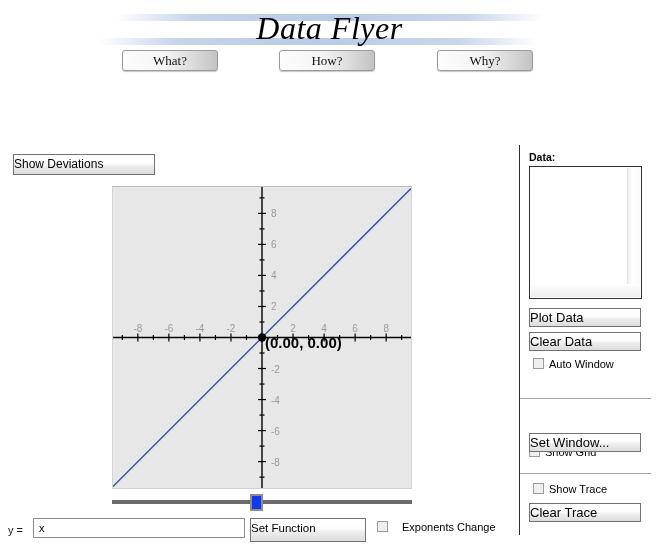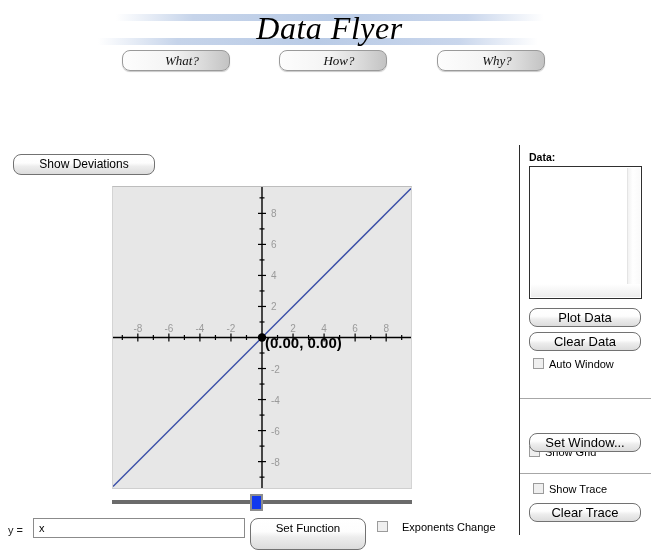--- a/index.html
+++ b/index.html
@@ -39,50 +39,48 @@
     font-style: italic;
     font-size: 32px;
     color: #000;
     letter-spacing: 0.5px;
   }
   .nav-button {
     position: absolute;
     top: 50px;
     width: 94px; height: 19px;
     border: 1px solid #9a9a9a;
-    border-radius: 8px;
+    border-radius: 3px;
     background: linear-gradient(to right, #fdfdfd 0%, #f4f4f4 45%, #d8d8d8 78%, #c3c3c3 100%);
     box-shadow: 0 1px 1px rgba(0,0,0,0.22);
     font-family: "Liberation Serif", serif;
-    font-style: italic;
     font-size: 13px;
     color: #111;
     text-align: center;
     line-height: 19px;
     cursor: pointer;
-    padding-left: 12px;
   }
   #nav-what { left: 122px; }
   #nav-how  { left: 279px; }
   #nav-why  { left: 437px; }
 
   
   #deviations-row {
     position: absolute;
     left: 0; top: 154px;
     width: 520px; height: 22px;
   }
   .pill-button {
     border: 1px solid #727272;
-    border-radius: 8px;
+    border-radius: 0;
     background: linear-gradient(to bottom, #ffffff 0%, #fdfdfd 42%, #ededed 60%, #dcdcdc 100%);
     font-family: "Liberation Sans", sans-serif;
     font-size: 12px;
     color: #000;
-    text-align: center;
+    text-align: left;
     cursor: pointer;
     box-sizing: border-box;
   }
   #show-deviations-button {
     position: absolute;
     left: 13px; top: 0;
     width: 142px; height: 21px;
     line-height: 19px;
   }
   #deviations-sum {
@@ -151,21 +149,21 @@
     font-family: "Liberation Sans", sans-serif;
     font-size: 11px;
     color: #000;
     padding: 0 0 0 5px;
     box-sizing: border-box;
     outline: none;
   }
   #set-function-button {
     position: absolute;
     left: 250px; top: 0;
-    width: 116px; height: 32px;
+    width: 116px; height: 24px;
     line-height: 18px;
     font-size: 11.5px;
   }
   #exponents-row {
     position: absolute;
     left: 377px; top: 3px;
     display: flex;
     align-items: flex-start;
     gap: 14px;
   }

